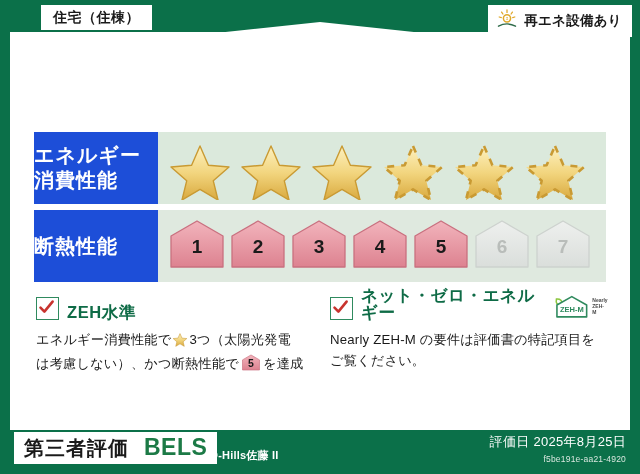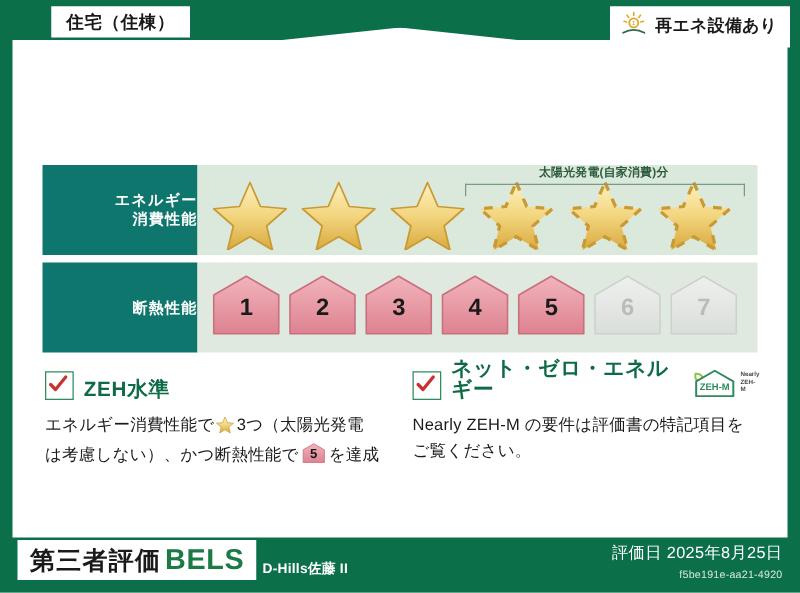--- a/index.html
+++ b/index.html
@@ -39,23 +39,23 @@
   }
 
   .title-wrap{position:absolute;left:0;top:24px;width:620px;text-align:center;}
   .title-sub{font-size:14.5px;font-weight:700;color:#0e6b46;letter-spacing:1px;line-height:1;}
   .title-main{margin-top:9px;font-size:26px;font-weight:700;color:#0e6b46;letter-spacing:2px;line-height:1;}
 
   
   .rows{position:absolute;left:24px;top:100px;width:572px;}
   .row{display:flex;align-items:stretch;height:72px;margin-bottom:6px;}
   .row-label{
-    width:124px;flex:0 0 124px;background:#0f766e;color:#ffffff;
-    display:flex;flex-direction:column;align-items:flex-end;justify-content:center;
-    font-size:12px;font-weight:700;letter-spacing:1px;line-height:1.25;
+    width:124px;flex:0 0 124px;background:#1d4ed8;color:#ffffff;
+    display:flex;flex-direction:column;align-items:flex-start;justify-content:center;
+    font-size:20px;font-weight:700;letter-spacing:1px;line-height:1.25;
   }
   .row-label span{display:block;}
   .row-body{
     flex:1;background:#dbe9dc;position:relative;
   }
   .row-body.insul{background:#dfe9df;}
 
   
   .stars{position:absolute;left:8px;top:10px;width:430px;height:58px;display:flex;align-items:center;gap:3px;}
   .star{position:relative;width:68px;height:58px;flex:0 0 68px;}
@@ -106,21 +106,21 @@
   .inline-badge svg{display:block;}
   .inline-badge .ib-num{
     position:absolute;left:0;top:4px;width:20px;text-align:center;
     font-size:10.5px;font-weight:700;color:#1a1a1a;line-height:1;
   }
 
   
   .footer{position:absolute;left:0;top:430px;width:640px;height:44px;}
   .bels-box{
     position:absolute;left:14px;top:2px;background:#ffffff;
-    padding:4px 10px 5px 10px;display:flex;align-items:baseline;gap:3px;line-height:1;
+    padding:4px 10px 5px 10px;display:flex;align-items:baseline;gap:15px;line-height:1;
   }
   .bels-jp{font-size:20px;font-weight:700;color:#1a1a1a;letter-spacing:1px;}
   .bels-en{font-size:23px;font-weight:700;color:#1c7a46;letter-spacing:0.5px;}
   .prop-name{
     position:absolute;left:210px;top:20px;font-size:11px;font-weight:700;color:#ffffff;
     letter-spacing:0.2px;line-height:1;
   }
   .eval{
     position:absolute;right:14px;top:5px;text-align:right;color:#ffffff;
   }
@@ -205,24 +205,20 @@
                   <polygon points="34,4 42.4,23.2 63,25 47.3,38.8 52,58 34,47.4 16,58 20.7,38.8 5,25 25.6,23.2" fill="url(#gA)" stroke="#c99a33" stroke-width="2.6" stroke-linejoin="round" stroke-dasharray="7 7"></polygon>
                 </svg>
             </div>
             <div class="star">
               <svg viewBox="0 0 68 58">
                   <polygon points="34,4 42.4,23.2 63,25 47.3,38.8 52,58 34,47.4 16,58 20.7,38.8 5,25 25.6,23.2" fill="url(#gA)" stroke="#c99a33" stroke-width="2.6" stroke-linejoin="round" stroke-dasharray="7 7"></polygon>
                 </svg>
             </div>
           </div>
 
-          <div class="solar-bracket">
-            <div class="sb-text">太陽光発電(自家消費)分</div>
-            <div class="sb-line"></div>
-          </div>
 
         </div>
       </div>
 
       <div class="row">
         <div class="row-label">
           <span>断熱性能</span>
         </div>
         <div class="row-body insul">
           <div class="badges">

